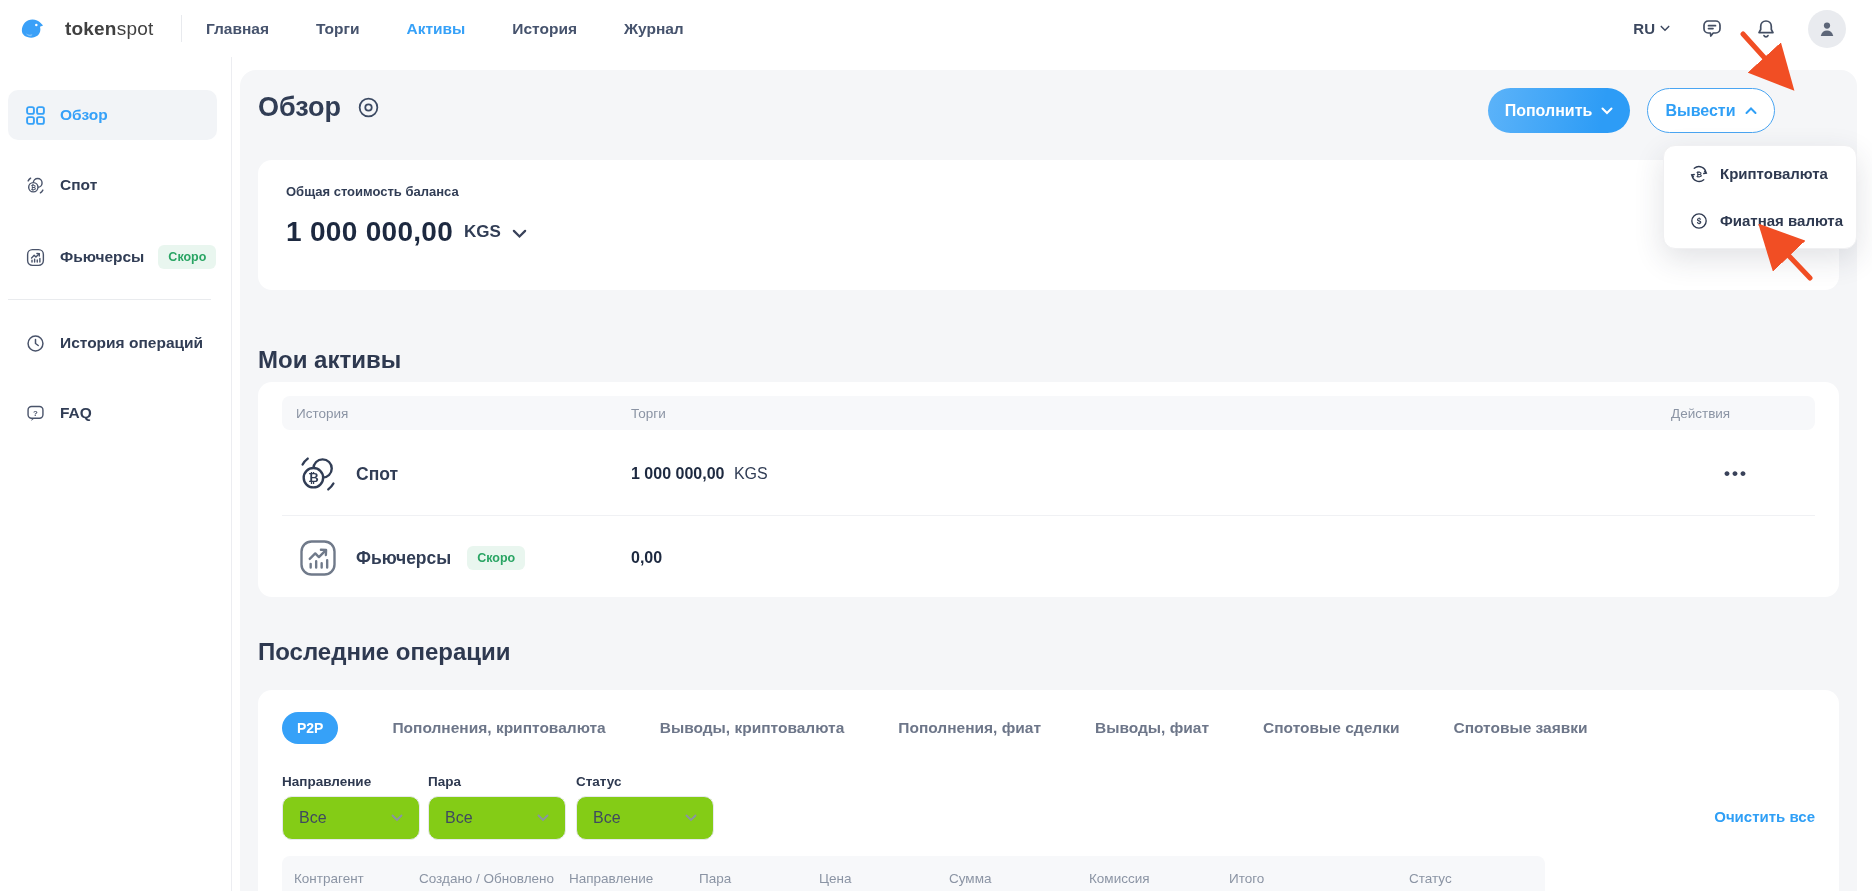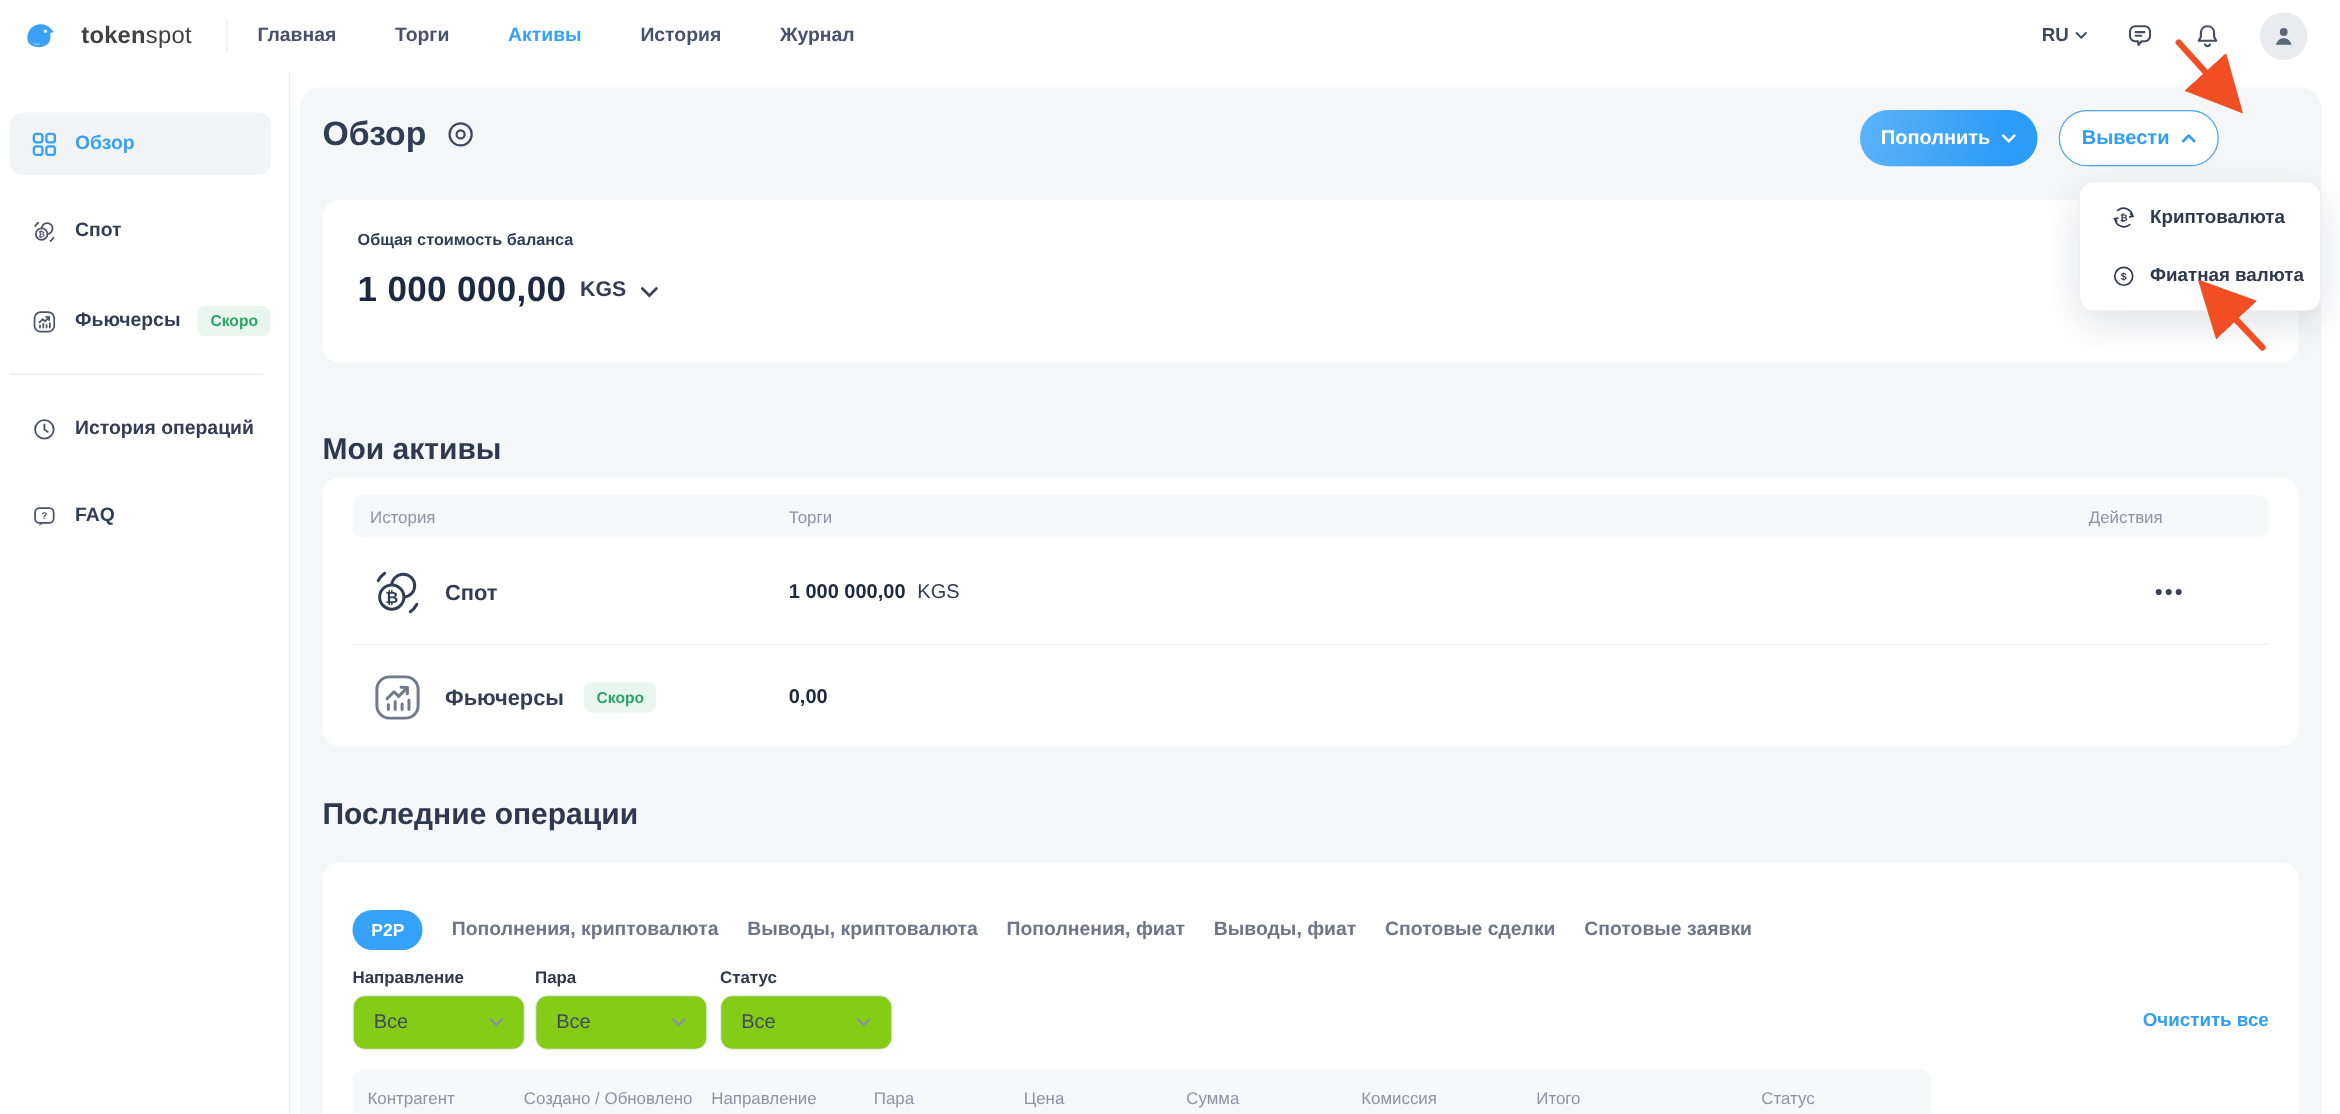--- a/index.html
+++ b/index.html
@@ -64,21 +64,21 @@
   .arow-sep { position:absolute; left:24px; top:133px; width:1533px; height:1px; background:#f0f1f4; }
   .wallet-cell { display:flex; align-items:center; gap:16px; }
   .wallet-cell svg { width:44px; height:44px; }
   .wallet-name { font-size:17.5px; font-weight:600; color:#313d55; }
   .total-cell b { font-size:16px; font-weight:700; color:#1d2940; }
   .total-cell span { font-size:16px; color:#313d55; margin-left:5px; }
   .dots { text-align:center; font-size:17px; font-weight:700; letter-spacing:2px; color:#39425a; cursor:pointer; }
   .icon-spot { color:#313d55; } .icon-fut { color:#707a8a; }
 
   .ops-card { left:18px; top:620px; width:1581px; height:330px; border-radius:14px 14px 0 0; }
-  .tabs { position:absolute; left:24px; top:32px; height:44px; display:flex; align-items:center; gap:23px; }
+  .tabs { position:absolute; left:24px; top:16px; height:44px; display:flex; align-items:center; gap:54px; }
   .tab { font-size:15.5px; font-weight:600; color:#6d7689; cursor:pointer; white-space:nowrap; }
   .tab.pill { background:#36a1f8; color:#fff; font-weight:700; font-size:14px; border-radius:16px; padding:8px 15px; }
   .f1 { left:24px; } .f2 { left:170px; } .f3 { left:318px; }
   .filter-label { position:absolute; top:84px; font-size:13.5px; font-weight:700; color:#2e3950; }
   .select { position:absolute; top:106px; width:138px; height:44px; background:#84cc16; border:1px solid #e7e9ee; border-radius:10px; display:flex; align-items:center; justify-content:space-between; padding:12px 16px; cursor:pointer; }
   .select span { font-size:16px; color:#3f4a5f; }
   .select svg { width:12px; height:8px; color:#8a93a3; }
   .clear-all { position:absolute; right:24px; top:118px; font-size:15px; font-weight:700; color:#2f9ff6; cursor:pointer; }
   .ops-thead { position:absolute; left:24px; top:166px; width:1263px; height:44px; background:#f7f8fa; border-radius:8px; display:grid; grid-template-columns:125px 150px 130px 120px 130px 140px 140px 180px 148px; align-items:center; padding:0 12px; font-size:13.5px; color:#8b94a4; }
   .ops-thead div { white-space:nowrap; }

